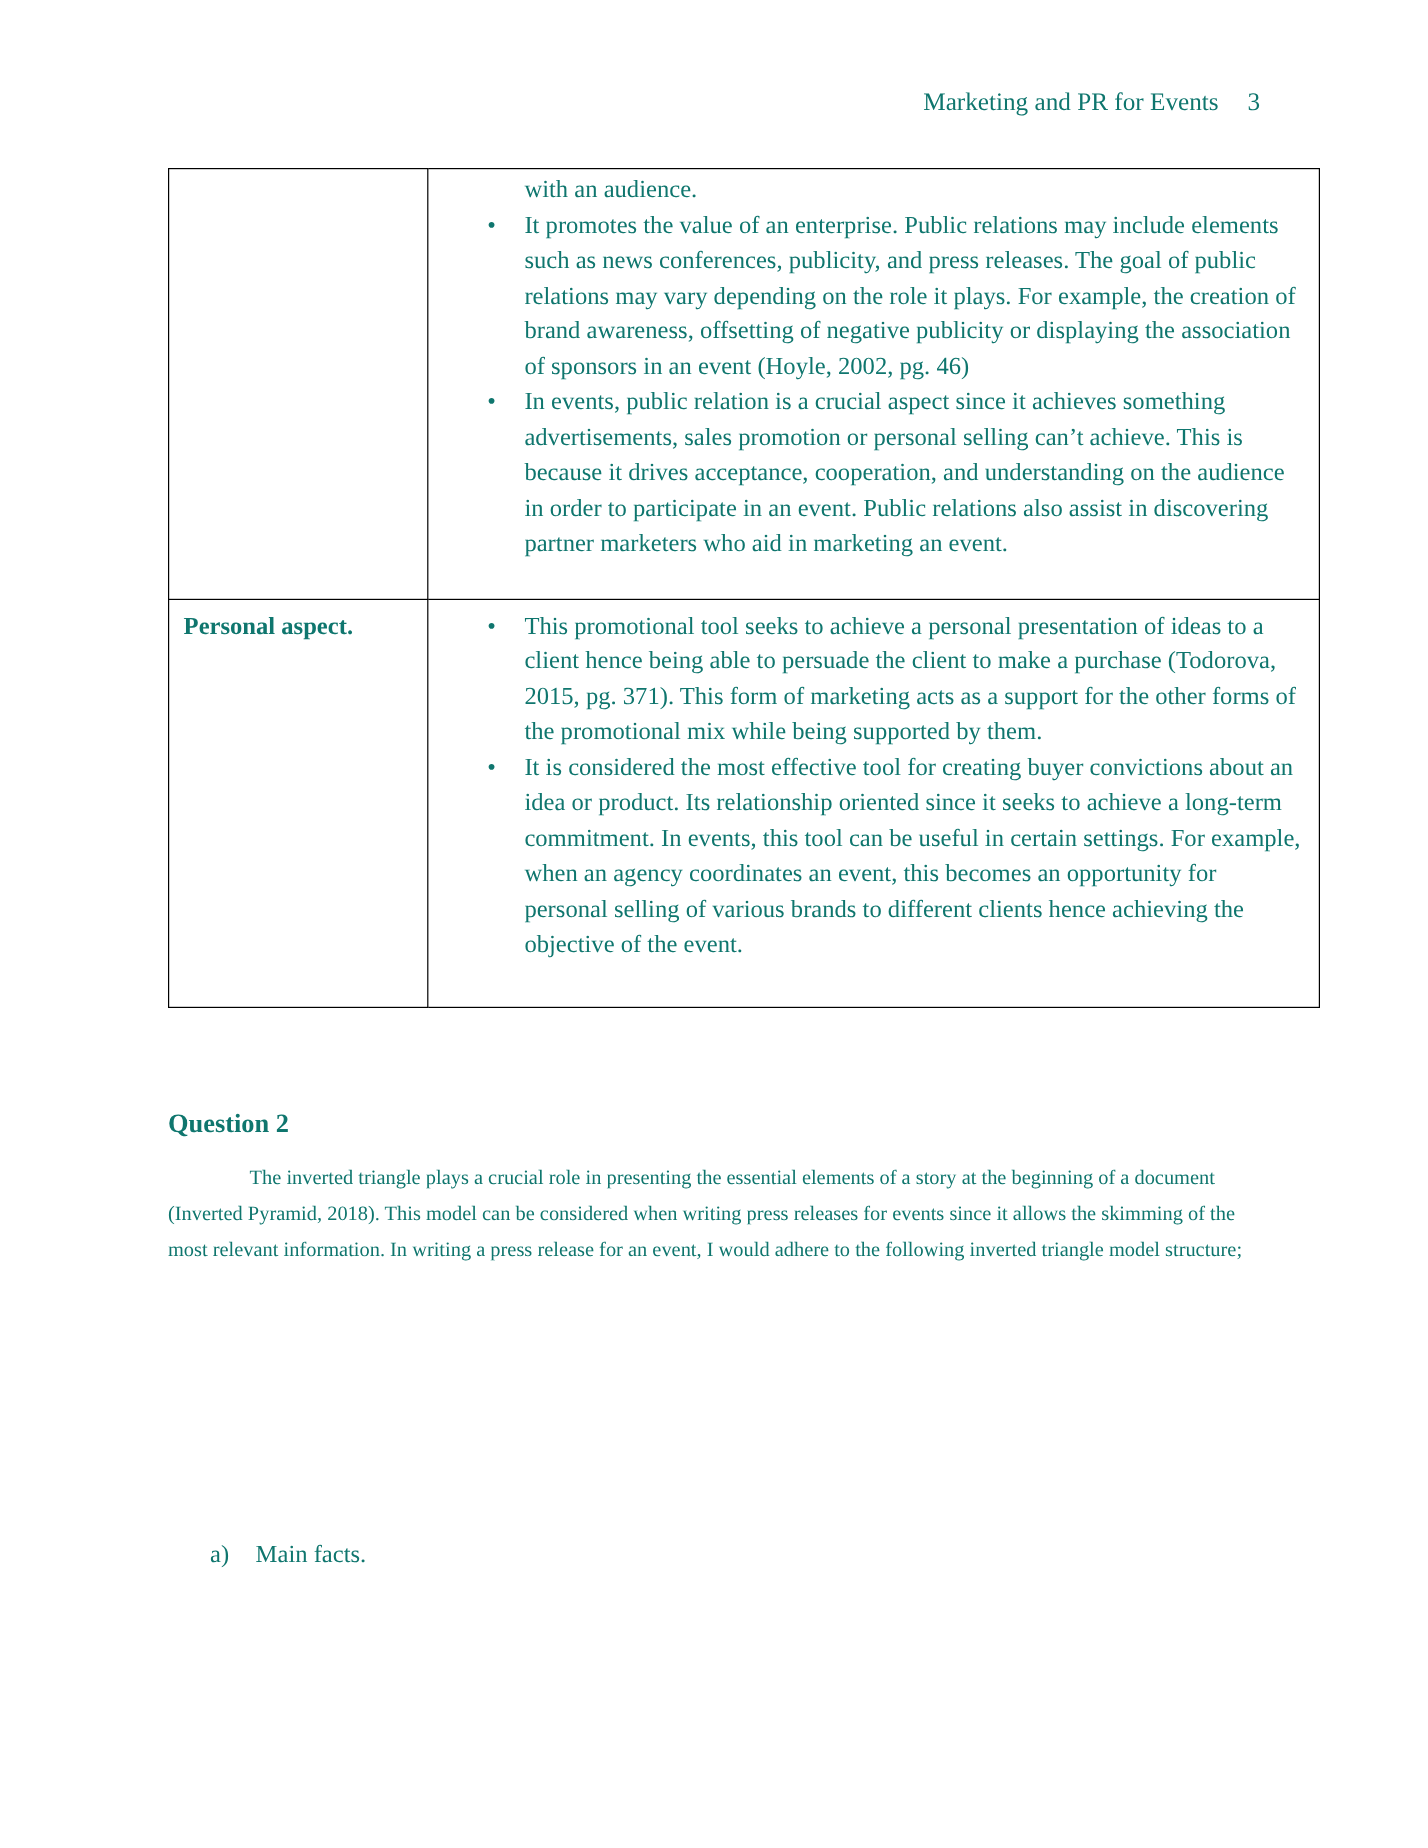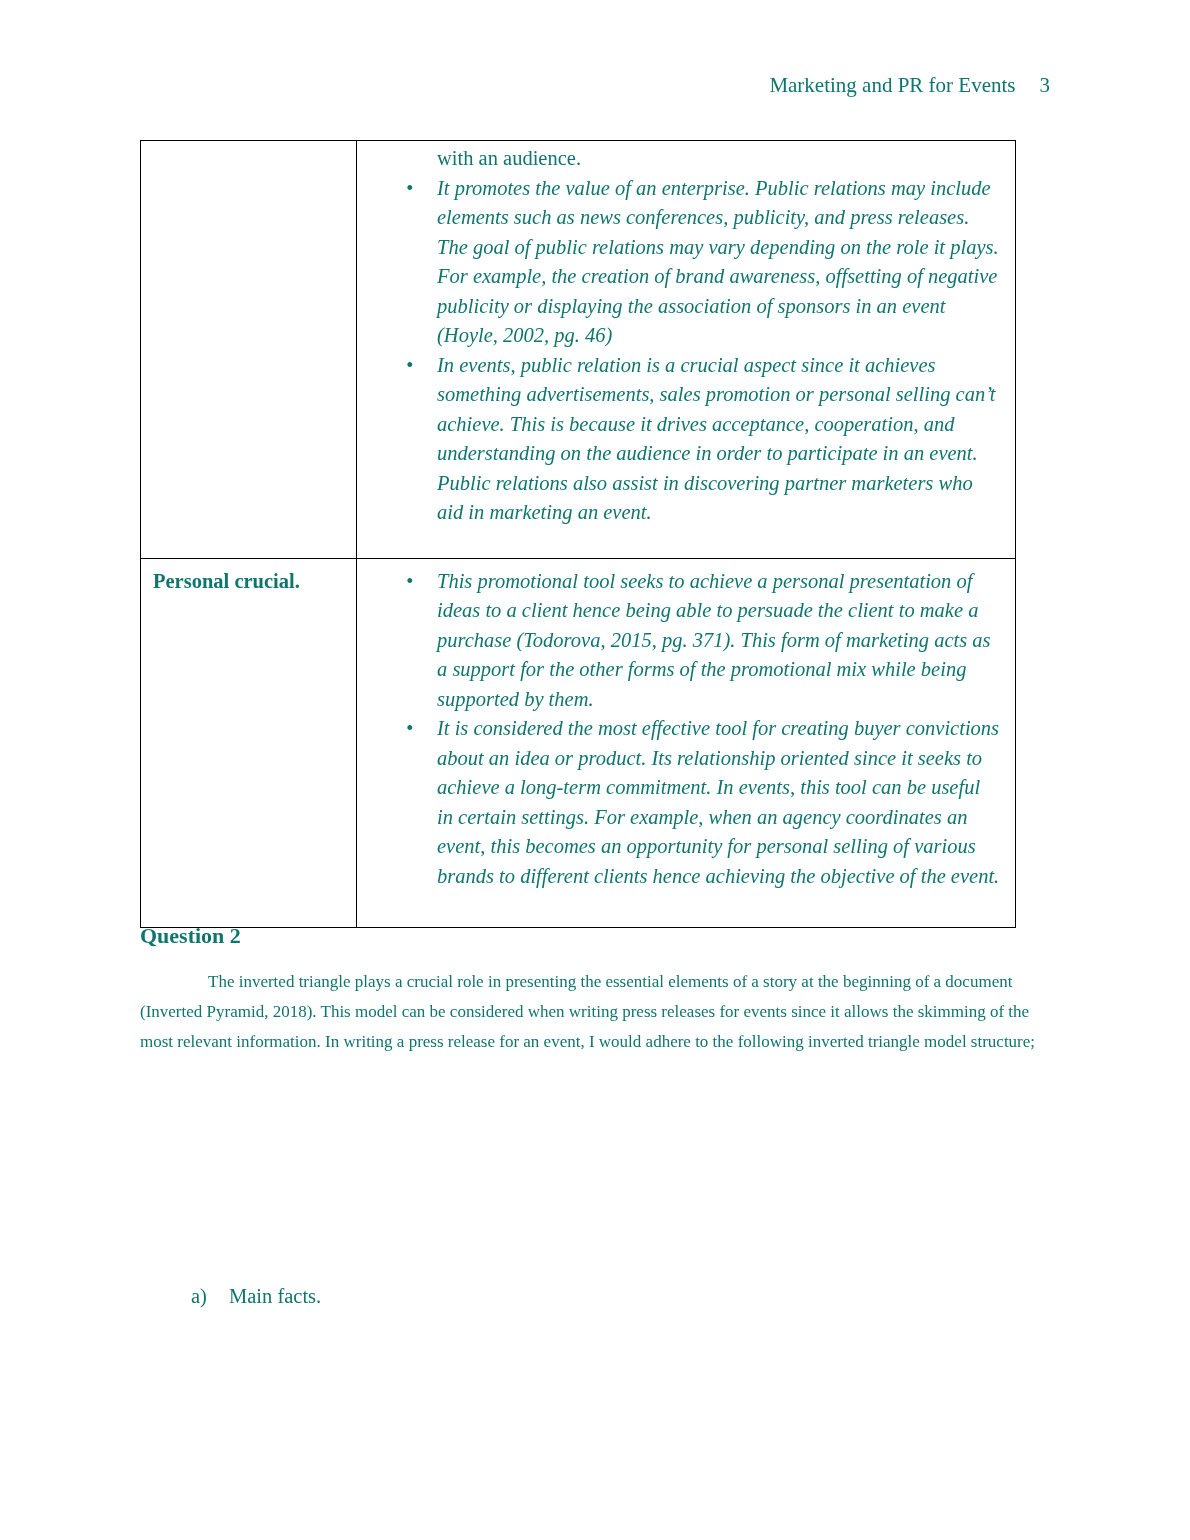--- a/index.html
+++ b/index.html
@@ -24,21 +24,21 @@
     line-height: 26px;
     white-space: nowrap;
   }
   .header .pagenum {
     margin-left: 24px;
   }
   table.content-table {
     position: absolute;
     top: 140px;
     left: 140px;
-    width: 876px;
+    width: 960px;
     border-collapse: collapse;
     table-layout: fixed;
   }
   table.content-table td {
     border: 1.5px solid #000000;
     vertical-align: top;
     font-size: 20.5px;
     line-height: 29.5px;
   }
   td.label-cell {
@@ -57,21 +57,20 @@
     padding-left: 68px;
   }
   td.body-cell ul {
     list-style: none;
     margin: 0;
     padding: 0;
   }
   td.body-cell li {
     position: relative;
     padding-left: 68px;
-    font-style: italic;
   }
   td.body-cell li::before {
     content: "\2022";
     position: absolute;
     left: 37px;
     top: 0;
   }
   .section-heading {
     position: absolute;
     top: 923px;
@@ -86,21 +85,21 @@
     left: 140px;
     width: 912px;
     font-size: 17px;
     line-height: 30px;
     text-indent: 68px;
     margin: 0;
   }
   .alpha-list-item {
     position: absolute;
     top: 1281px;
-    left: 191px;
+    left: 175px;
     font-size: 20.5px;
     line-height: 30px;
   }
   .alpha-list-item .marker {
     display: inline-block;
     width: 38px;
   }
 </style>
 </head>
 <body>
@@ -117,21 +116,21 @@
       <td class="label-cell"></td>
       <td class="body-cell">
         <div class="continuation">with an audience.</div>
         <ul>
           <li>It promotes the value of an enterprise. Public relations may include elements such as news conferences, publicity, and press releases. The goal of public relations may vary depending on the role it plays. For example, the creation of brand awareness, offsetting of negative publicity or displaying the association of sponsors in an event (Hoyle, 2002, pg. 46)</li>
           <li>In events, public relation is a crucial aspect since it achieves something advertisements, sales promotion or personal selling can’t achieve. This is because it drives acceptance, cooperation, and understanding on the audience in order to participate in an event. Public relations also assist in discovering partner marketers who aid in marketing an event.</li>
         </ul>
       </td>
     </tr>
     <tr>
-      <td class="label-cell">Personal crucial.</td>
+      <td class="label-cell">Personal aspect.</td>
       <td class="body-cell tall-bottom">
         <ul>
           <li>This promotional tool seeks to achieve a personal presentation of ideas to a client hence being able to persuade the client to make a purchase (Todorova, 2015, pg. 371). This form of marketing acts as a support for the other forms of the promotional mix while being supported by them.</li>
           <li>It is considered the most effective tool for creating buyer convictions about an idea or product. Its relationship oriented since it seeks to achieve a long-term commitment. In events, this tool can be useful in certain settings. For example, when an agency coordinates an event, this becomes an opportunity for personal selling of various brands to different clients hence achieving the objective of the event.</li>
         </ul>
       </td>
     </tr>
   </tbody>
     </table>
 

